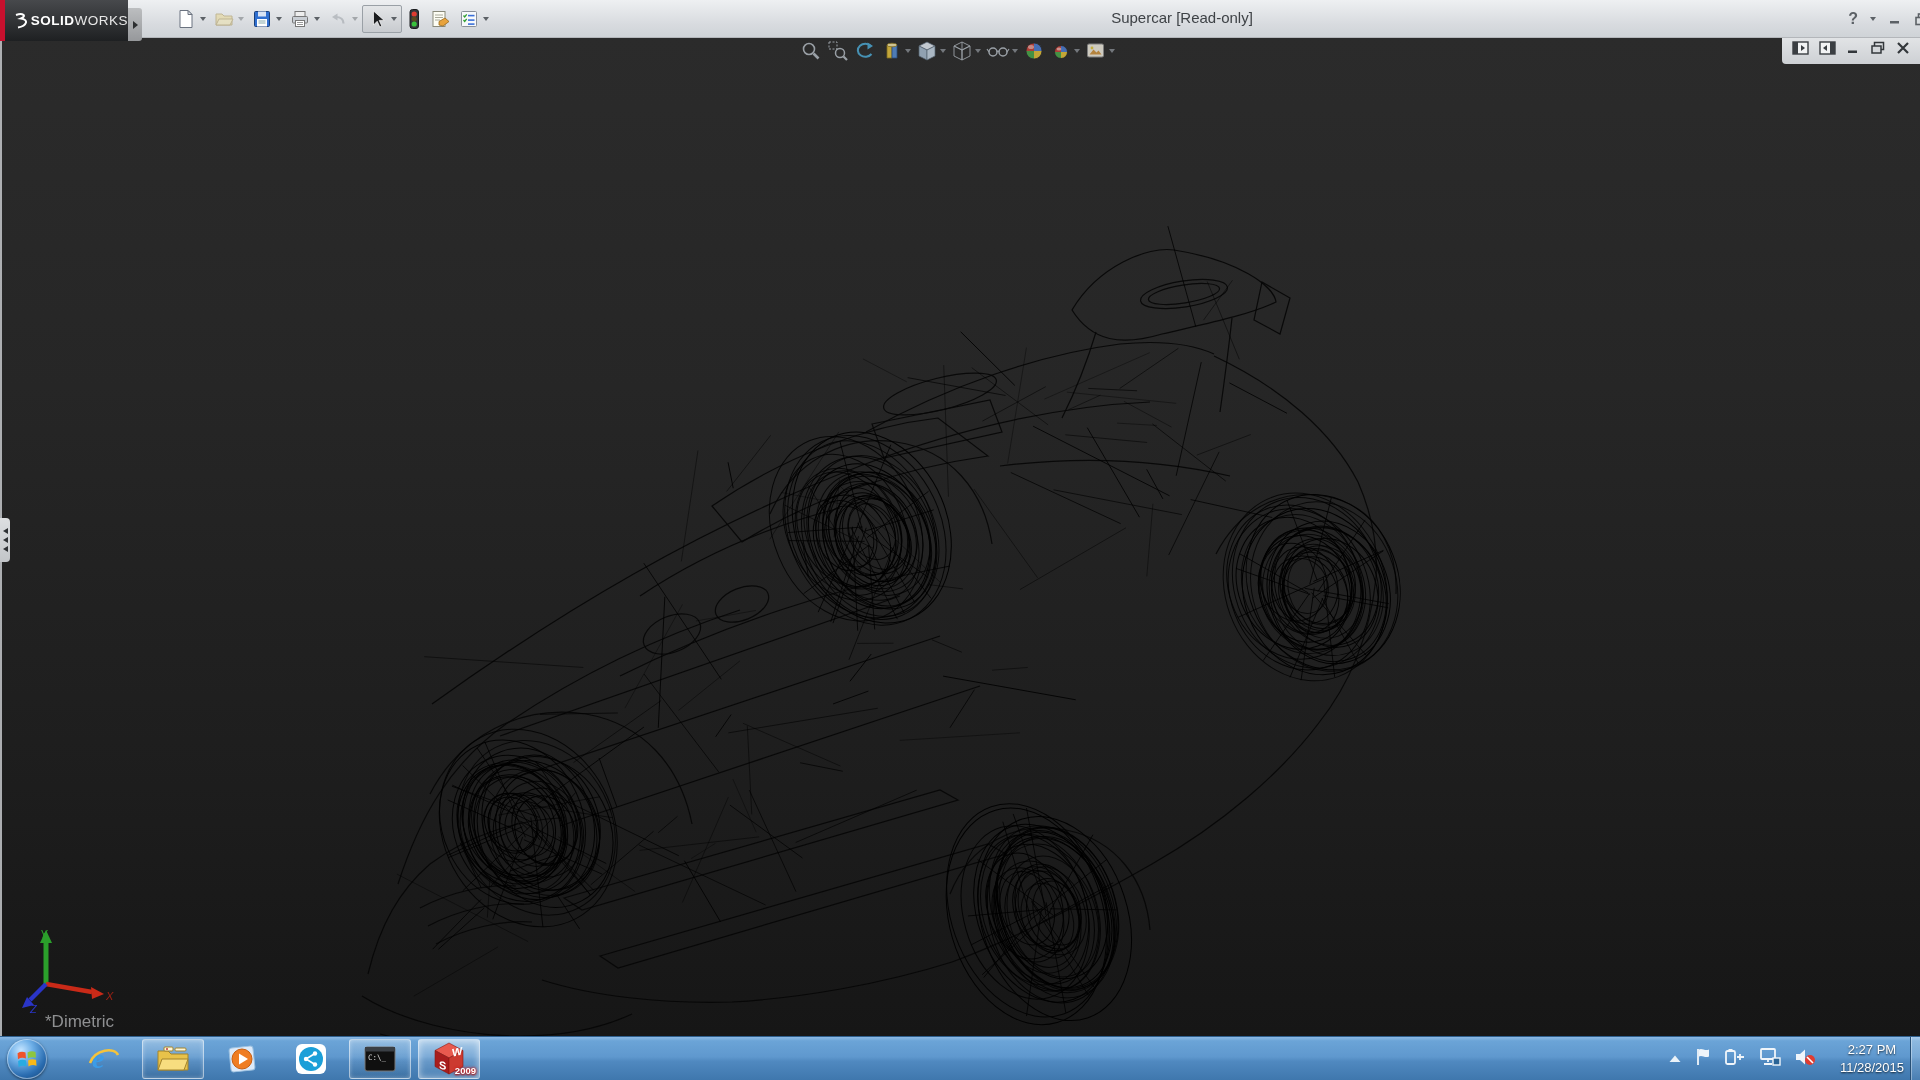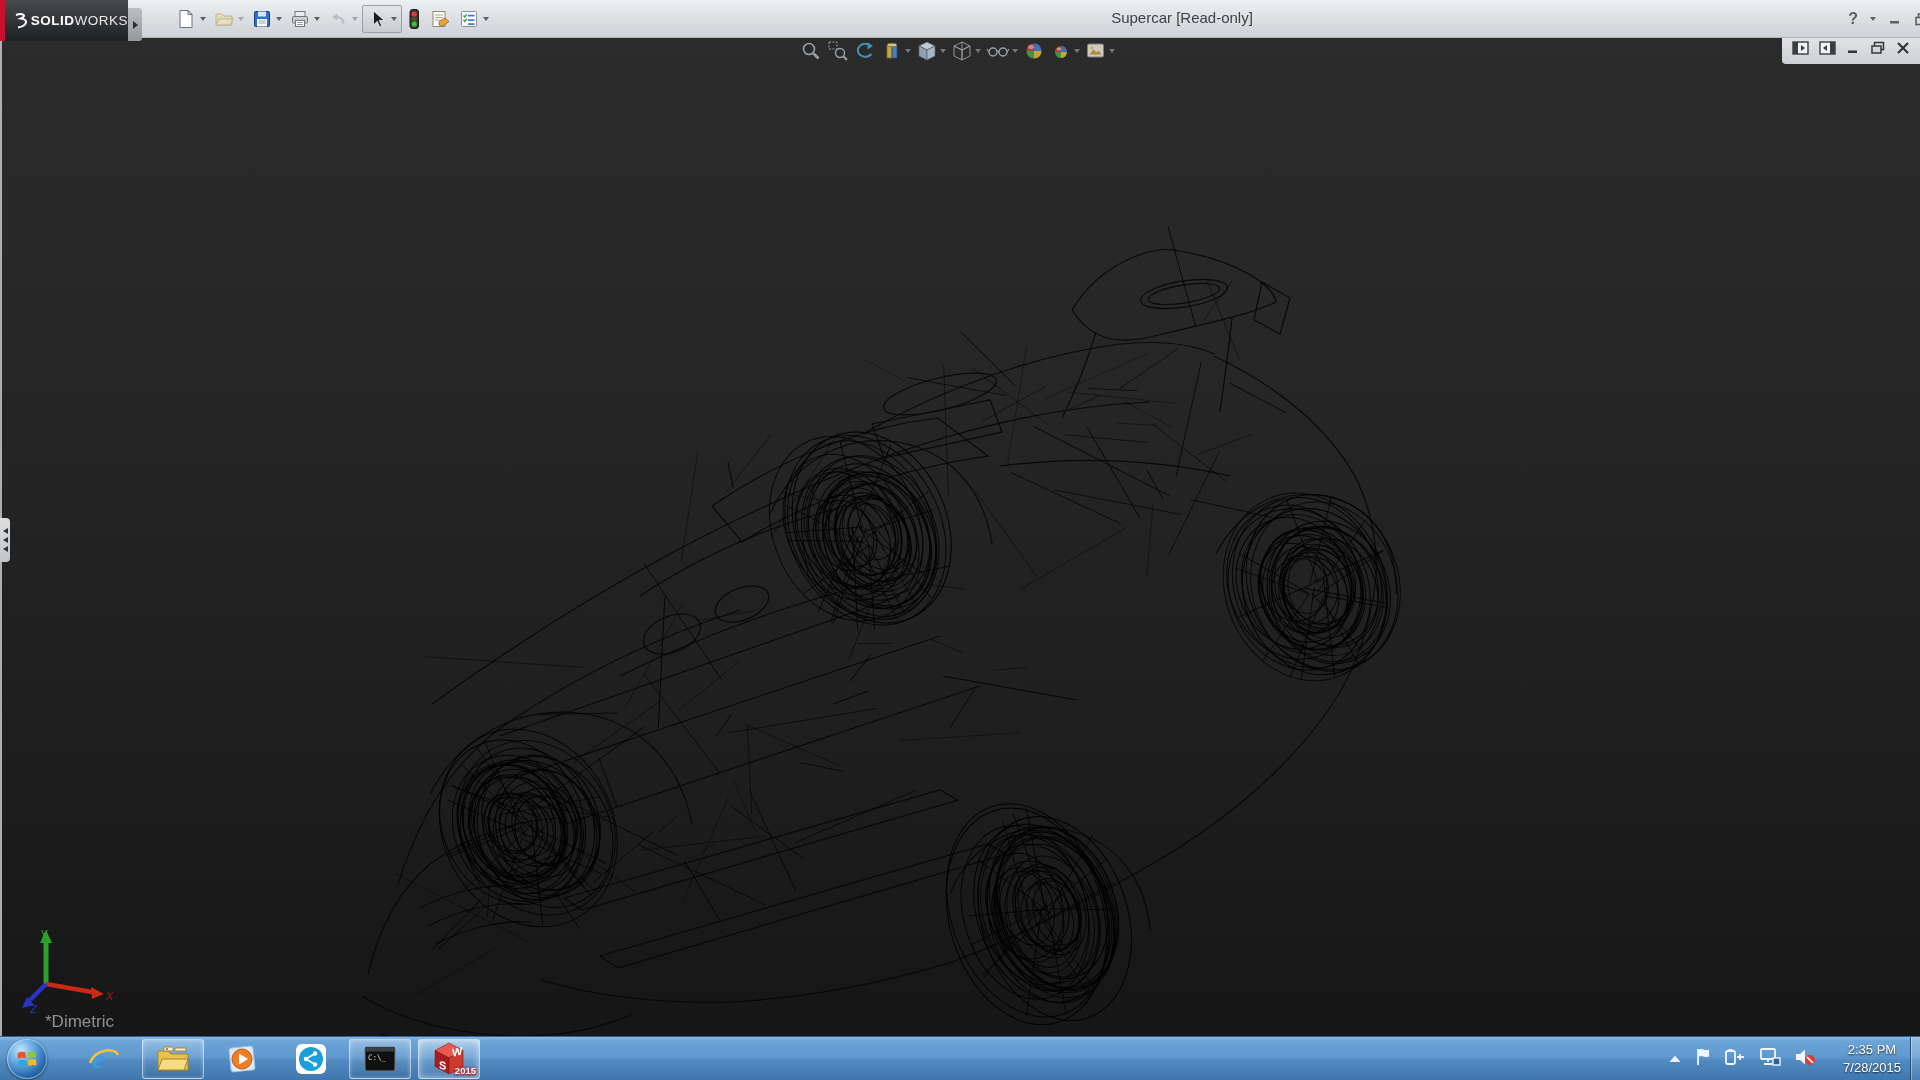--- a/index.html
+++ b/index.html
@@ -683,21 +683,21 @@
         </svg>
     </div>
     <div class="tb-slot open active">
       <svg width="34" height="34">
           <path d="M17 1L31 8.5 17 16 3 8.5Z" fill="#e85a4f" stroke="#8a1a12" stroke-width=".6"></path>
           <path d="M3 8.5L17 16v16L3 24.5Z" fill="#a81e1e" stroke="#8a1a12" stroke-width=".6"></path>
           <path d="M31 8.5L17 16v16l14-7.5Z" fill="#cc3a30" stroke="#8a1a12" stroke-width=".6"></path>
           <text x="7" y="25" font-size="11" font-weight="bold" fill="#fff" transform="skewY(12)">S</text>
           <text x="20" y="19" font-size="11" font-weight="bold" fill="#fff" transform="skewY(-12)">W</text>
         </svg>
-      <span class="sw-badge">2015</span>
+      <span class="sw-badge">2009</span>
     </div>
   </div>
   <div id="tray">
     <span><svg width="14" height="10">
           <path d="M7 1.5l5.5 6.5h-11z" fill="#eaf2f8"></path>
         </svg></span>
     <span><svg width="16" height="20">
           <path d="M3 2v16" stroke="#f0f5fa" stroke-width="1.8"></path>
           <path d="M4 2.5C7 .5 10 4.5 14 2.5v7C10 11.5 7 7.5 4 9.5z" fill="#f0f5fa"></path>
         </svg></span>
@@ -711,17 +711,17 @@
           <path d="M9 12v3M5 17h8" stroke="#f0f5fa" stroke-width="1.8"></path>
           <rect x="14" y="11" width="7" height="7" fill="#2a6496" stroke="#f0f5fa" stroke-width="1.4"></rect>
         </svg></span>
     <span><svg width="22" height="20">
           <path d="M2 7h4l5-4.5v15L6 13H2z" fill="#f0f5fa"></path>
           <circle cx="16" cy="13" r="5" fill="#e03c31"></circle>
           <path d="M13 10l6 6" stroke="#fff" stroke-width="1.6"></path>
         </svg></span>
   </div>
   <div id="clock">
-    <div>2:35 PM</div>
-    <div>7/28/2015</div>
+    <div>2:27 PM</div>
+    <div>11/28/2015</div>
   </div>
   <div id="show-desktop"></div>
 </div>
 
 </body></html>

